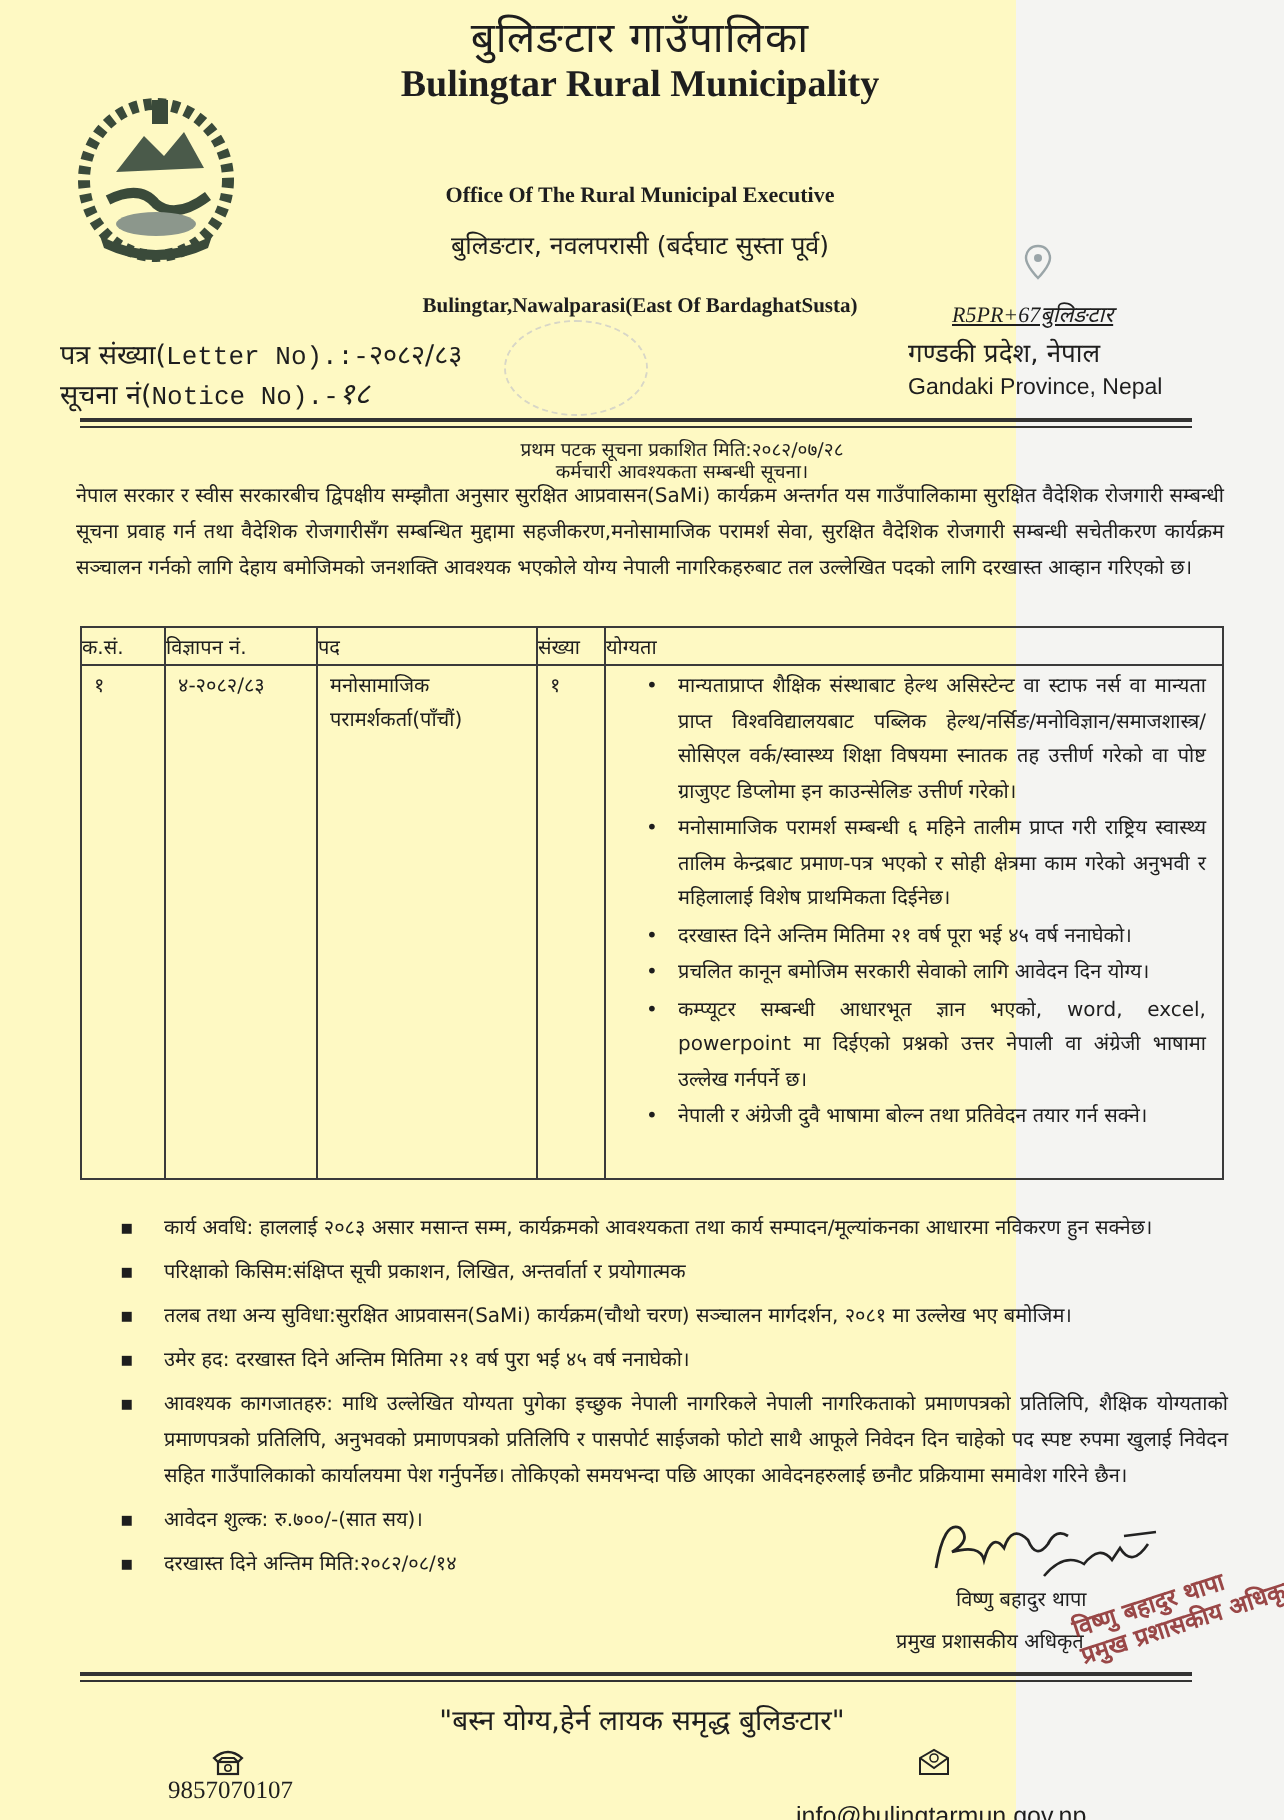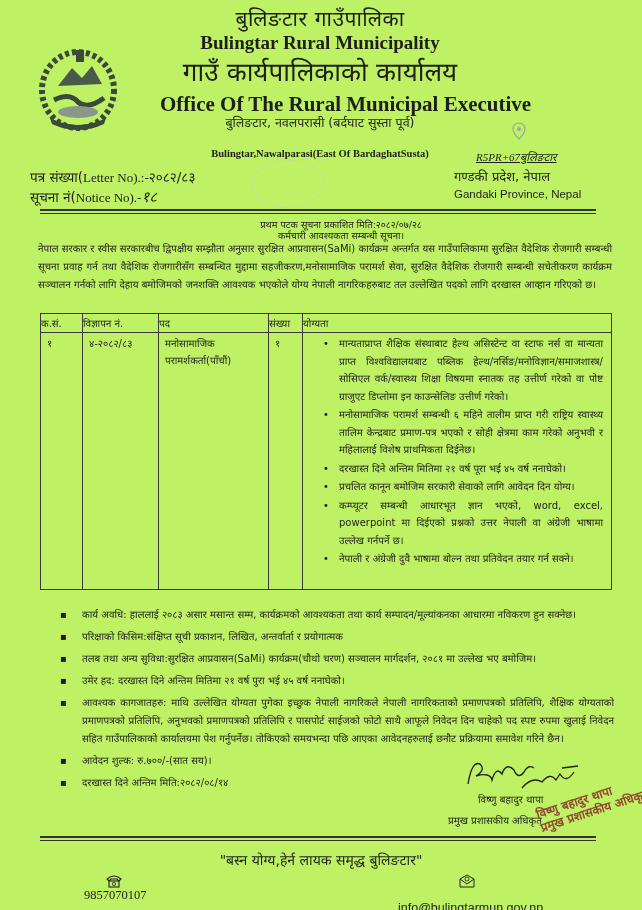--- a/index.html
+++ b/index.html
@@ -1,35 +1,35 @@
 <!DOCTYPE html>
 <html><head>
 <meta charset="utf-8">
 <style>
   * { box-sizing: border-box; margin: 0; padding: 0; }
   html, body { width: 642px; height: 910px; background: #f4f4f2; overflow: hidden; }
   body { font-family: "DejaVu Serif", serif; color: #1e1e1e; position: relative; }
-  .page { position: absolute; left: 0; top: 0; width: 642px; height: 910px; background: #bef264; }
+  .page { position: absolute; left: 0; top: 0; width: 508px; height: 910px; background: #fef9c3; }
 
   
   .emblem { position: absolute; left: 36px; top: 40px; width: 84px; height: 92px; }
   .hd { position: absolute; left: 160px; width: 320px; text-align: center; white-space: nowrap; }
   .hd1 { top: 4px; font-size: 21px; font-family: "DejaVu Sans", sans-serif; letter-spacing: 0.5px; }
   .hd2 { top: 32px; font-size: 19px; font-weight: bold; font-family: "Liberation Serif", serif; }
   .hd3 { top: 53px; font-size: 26px; font-family: "DejaVu Sans", sans-serif; }
-  .hd4 { top: 92px; font-size: 21px; font-weight: bold; font-family: "Liberation Serif", serif; }
+  .hd4 { top: 92px; font-size: 11px; font-weight: bold; font-family: "Liberation Serif", serif; }
   .hd5 { top: 114px; font-size: 12.5px; font-family: "DejaVu Sans", sans-serif; }
   .hd6 { top: 148px; left: 150px; width: 340px; font-size: 10.5px; font-weight: bold; font-family: "Liberation Serif", serif; }
   .loc-pin { position: absolute; left: 512px; top: 122px; width: 14px; height: 18px; }
   .plus-code { position: absolute; left: 476px; top: 149px; font-size: 11px; font-style: italic; text-decoration: underline; font-family: "Liberation Serif", serif; }
 
   .ref { position: absolute; left: 30px; font-size: 13.5px; font-family: "DejaVu Sans", sans-serif; white-space: nowrap; }
   .ref1 { top: 168px; }
   .ref2 { top: 186px; }
-  .ref .en { font-family: Liberation Serif, serif; font-size: 13px; }
+  .ref .en { font-family: Liberation Mono, monospace; font-size: 13px; }
   .ref .hand { font-family: "DejaVu Sans", sans-serif; font-style: italic; font-size: 15px; }
   .stamp { position: absolute; left: 252px; top: 160px; width: 72px; height: 48px; border-radius: 50%; border: 1px dashed #c9c9c9; opacity: 0.7; }
   .prov { position: absolute; left: 454px; white-space: nowrap; }
   .prov1 { top: 167px; font-size: 13px; font-family: "DejaVu Sans", sans-serif; }
   .prov2 { top: 188px; font-size: 11.5px; font-family: Liberation Sans, sans-serif; }
 
   .rule { position: absolute; left: 40px; width: 556px; height: 5px; border-top: 2px solid #333; border-bottom: 1.5px solid #333; }
   .rule-top { top: 209px; }
   .rule-bottom { top: 836px; }
 
@@ -80,21 +80,20 @@
     <ellipse cx="42" cy="50" rx="36" ry="38" fill="none" stroke="#3a4a3a" stroke-width="6" stroke-dasharray="4 3"></ellipse>
     <path d="M22 46 L36 28 L46 38 L56 26 L66 44 Z" fill="#4a5a4a"></path>
     <rect x="40" y="10" width="8" height="12" fill="#3a4a3a"></rect>
     <path d="M18 60 Q34 52 42 62 Q52 70 68 58" fill="none" stroke="#3a4a3a" stroke-width="5"></path>
     <path d="M14 78 Q42 92 70 78 L68 84 Q42 96 16 84 Z" fill="#3a4a3a"></path>
     <ellipse cx="42" cy="72" rx="20" ry="6" fill="#8c978c"></ellipse>
   </svg>
 
   <div class="hd hd1">बुलिङटार गाउँपालिका</div>
   <div class="hd hd2">Bulingtar Rural Municipality</div>
-  <div class="hd hd3">गाउँ कार्यपालिकाको कार्यालय</div>
   <div class="hd hd4">Office Of The Rural Municipal Executive</div>
   <div class="hd hd5">बुलिङटार, नवलपरासी (बर्दघाट सुस्ता पूर्व)</div>
   <div class="hd hd6">Bulingtar,Nawalparasi(East Of BardaghatSusta)</div>
 
   <svg class="loc-pin" viewBox="0 0 14 18">
     <path d="M7 1 C3 1 1 4 1 7 C1 11 7 17 7 17 C7 17 13 11 13 7 C13 4 11 1 7 1 Z" fill="none" stroke="#9aa5a8" stroke-width="1.2"></path>
     <circle cx="7" cy="7" r="2" fill="#9aa5a8"></circle>
   </svg>
   <div class="plus-code">R5PR+67बुलिङटार</div>
 

